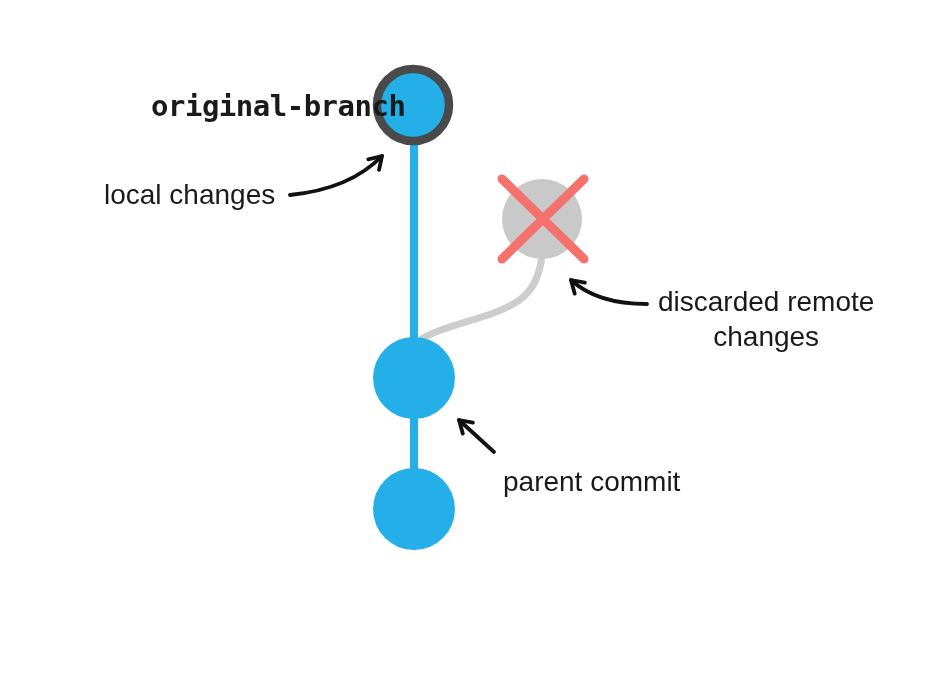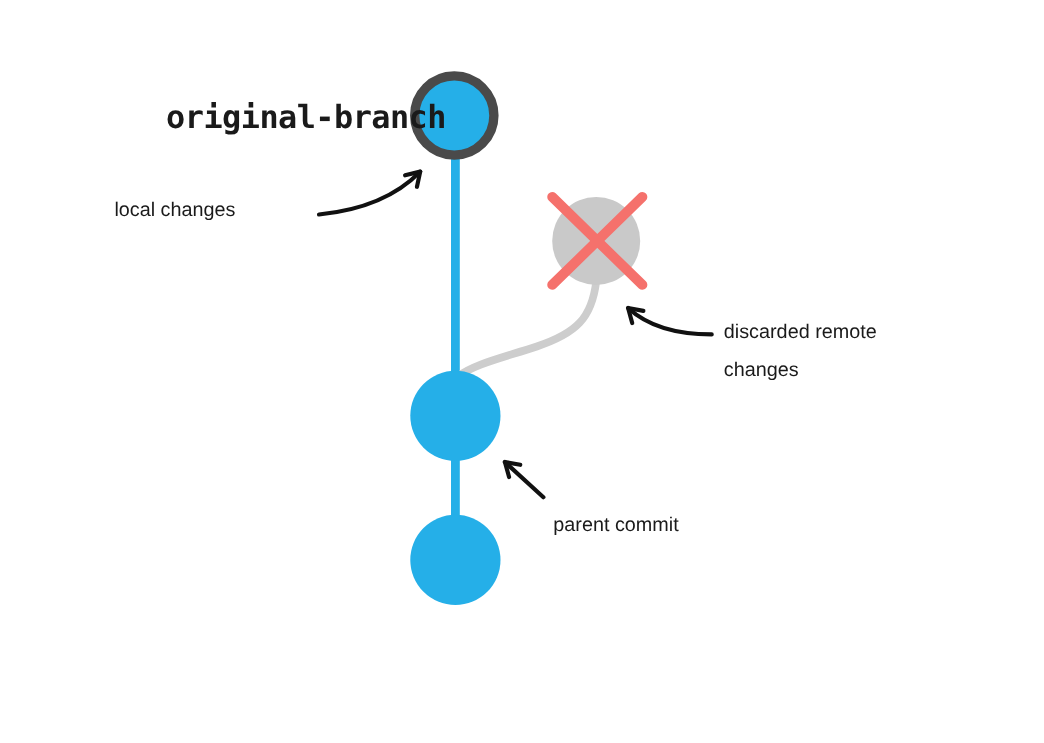--- a/index.html
+++ b/index.html
@@ -26,21 +26,21 @@
   .commit-node      { fill: var(--commit_blue); }
   .branch-head-node { fill: var(--commit_blue); stroke: var(--branch_ring); stroke-width: 8.5; }
   .discarded-node   { fill: var(--discarded_gray); }
   .cross-stroke     { stroke: var(--cross_red); stroke-width: 9; stroke-linecap: round; }
   .annotation-arrow { stroke: var(--arrow_black); stroke-width: 3.8; fill: none; stroke-linecap: round; }
   .arrow-head-path  { stroke: var(--arrow_black); stroke-width: 3.8; fill: none; stroke-linecap: round; stroke-linejoin: round; }
 
   .label {
     position: absolute;
     color: var(--text, #1a1a1a);
-    font-size: 18px;
+    font-size: 28px;
     line-height: 1.0;
     white-space: nowrap;
   }
   .label-branch {
     left: 119px;
     top: 92px;
     font-family: "DejaVu Sans Mono", "Liberation Mono", monospace;
     font-size: 29px;
     font-weight: 700;
     letter-spacing: -0.5px;
@@ -48,20 +48,21 @@
   }
   .label-local {
     left: 104px;
     top: 181px;
   }
   .label-discarded {
     left: 658px;
     top: 284px;
     line-height: 35px;
     white-space: pre-line;
+    text-align: center;
   }
   .label-parent {
     left: 503px;
     top: 468px;
   }
 </style>
 </head>
 <body>
 
 <div class="canvas">

